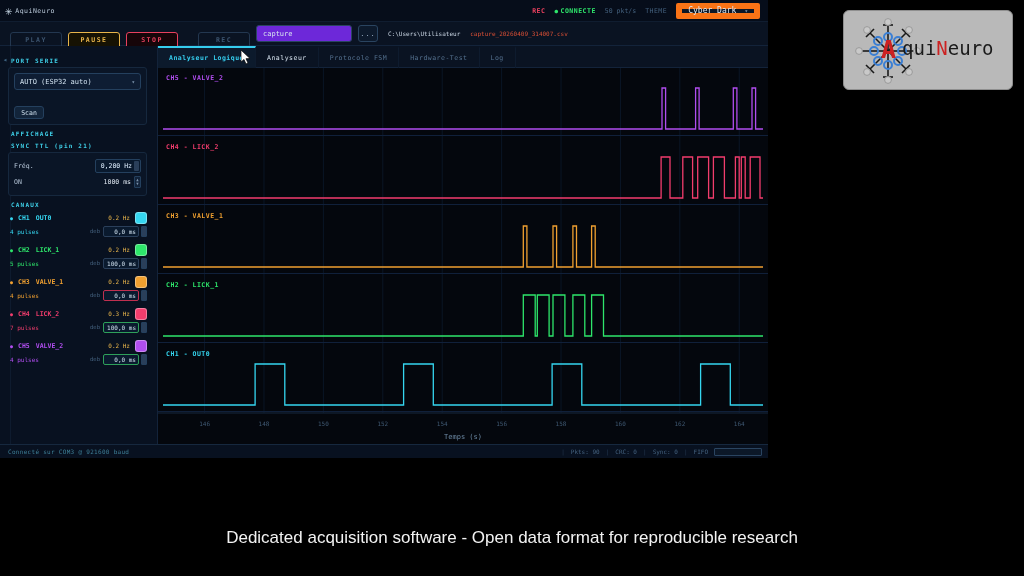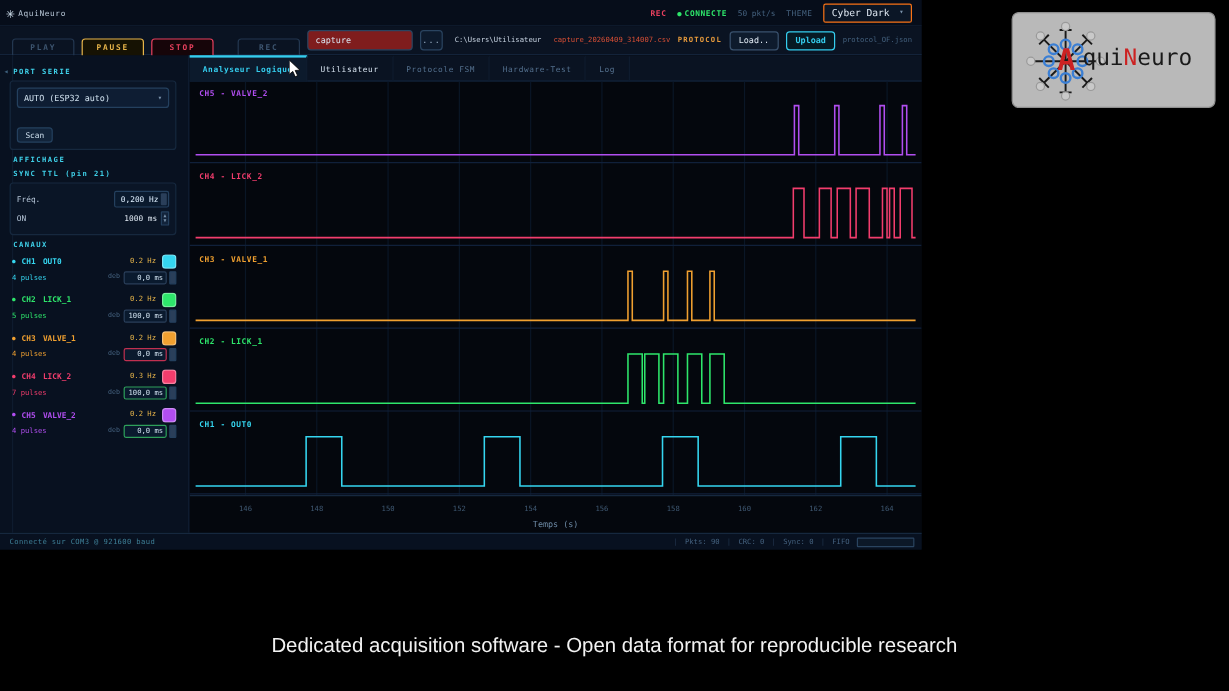--- a/index.html
+++ b/index.html
@@ -15,35 +15,35 @@
             border-bottom:1px solid #101d30; display:flex; align-items:center; }
   .brand { display:flex; align-items:center; gap:3px; padding-left:5px; }
   .brand-icon { color:#cfe0ee; font-size:12px; line-height:1; }
   .brand-name { color:#b9c8d8; font-size:6.5px; letter-spacing:.5px; }
   .top-right { margin-left:auto; display:flex; align-items:center; gap:9px; padding-right:8px; }
   .rec-lbl { color:#e8405e; font-size:6.5px; font-weight:bold; letter-spacing:.5px; }
   .conn { color:#2ee66b; font-size:6.5px; font-weight:bold; letter-spacing:.5px; }
   .conn .dot { font-size:6px; margin-right:2px; }
   .rate { color:#44617e; font-size:6.5px; }
   .theme-lbl { color:#44617e; font-size:6.5px; letter-spacing:.5px; }
-  .theme-select { display:flex; align-items:center; gap:8px; border:1px solid #f97316; background:#0b1626;
+  .theme-select { display:flex; align-items:center; gap:8px; border:6px solid #f97316; background:#0b1626;
                   color:#dfe8f2; font-size:8px; padding:2px 6px; border-radius:2px; height:16px; }
   .theme-select .car { color:#7b93ac; font-size:6px; }
 
   
   .transport { position:absolute; left:0; top:22px; width:768px; height:24px; background:#0a1322;
                border-bottom:1px solid #13233a; display:flex; align-items:center; gap:6px; padding:0 8px; }
   .tbtn { height:17px; min-width:52px; display:flex; align-items:center; justify-content:center;
           font-size:6.5px; font-weight:bold; letter-spacing:1.5px; border-radius:3px;
           border:1px solid #233750; color:#3d5570; background:transparent;margin-top:13px; }
   .tbtn.play { margin-left:2px; }
   .tbtn.pause { border-color:#e8b54a; color:#e8b54a; background:#161203; }
   .tbtn.stop { border-color:#e8405e; color:#e8405e; background:#160509; }
   .tbtn.rec { margin-left:14px; }
-  .capture-input { height:17px; width:96px; border:1px solid #2a4460; background:#7f1d1d; border-radius:3px;
+  .capture-input { height:17px; width:96px; border:1px solid #2a4460; background:#6d28d9; border-radius:3px;
                    color:#d8e4f0; font-size:7px; display:flex; align-items:center; padding-left:6px; }
   .more-btn { height:17px; width:20px; border:1px solid #2a4460; background:#0d1a2c; border-radius:3px;
               color:#9fb4ca; font-size:7px; display:flex; align-items:center; justify-content:center; letter-spacing:1px; }
   .path-txt { color:#c8d4e2; font-size:6px; margin-left:4px; }
   .file-txt { color:#d94f35; font-size:6px; margin-left:4px; }
   .proto-cluster { margin-left:auto; display:flex; align-items:center; gap:6px; }
   .proto-lbl { color:#e89b3c; font-size:6px; font-weight:bold; letter-spacing:1px; }
   .load-btn { height:16px; padding:0 7px; border:1px solid #3a526e; background:#0e1b2d; border-radius:3px;
               color:#dfe8f2; font-size:7px; display:flex; align-items:center; }
   .upload-btn { height:16px; padding:0 7px; border:1px solid #35cdee; background:#061a24; border-radius:3px;
@@ -150,26 +150,20 @@
 
     <div class="transport">
       <div class="tbtn play">PLAY</div>
       <div class="tbtn pause">PAUSE</div>
       <div class="tbtn stop">STOP</div>
       <div class="tbtn rec">REC</div>
       <div class="capture-input">capture</div>
       <div class="more-btn">...</div>
       <span class="path-txt">C:\Users\Utilisateur</span>
       <span class="file-txt">capture_20260409_314007.csv</span>
-      <div class="proto-cluster">
-        <span class="proto-lbl">PROTOCOL</span>
-        <div class="load-btn">Load..</div>
-        <div class="upload-btn">Upload</div>
-        <span class="proto-file">protocol_OF.json</span>
-      </div>
     </div>
 
     <div class="sidebar">
       <div class="collapse-strip">
         <span>◂</span>
       </div>
       <div class="side-content">
         <div class="side-header">PORT SERIE</div>
         <div class="panel">
           <div class="port-select">
@@ -279,21 +273,21 @@
        <span class="ch-spin"></span>
      </div>
    </div>
           </div>
       </div>
     </div>
 
     <div class="main">
       <div class="tabbar" id="tabbar">
           <div class="tab active">Analyseur Logique</div>
-          <div class="tab hover">Utilisateur</div>
+          <div class="tab hover">Analyseur</div>
           <div class="tab ">Protocole FSM</div>
           <div class="tab ">Hardware-Test</div>
           <div class="tab ">Log</div>
         </div>
       <div class="plot-wrap">
         <svg id="plot" width="610" height="376">
             <line x1="46.58415841584172" y1="0" x2="46.58415841584172" y2="345" stroke="#0a1626" stroke-width="1"></line>
             <line x1="105.99009900990107" y1="0" x2="105.99009900990107" y2="345" stroke="#0a1626" stroke-width="1"></line>
             <line x1="165.39603960396045" y1="0" x2="165.39603960396045" y2="345" stroke="#0a1626" stroke-width="1"></line>
             <line x1="224.8019801980198" y1="0" x2="224.8019801980198" y2="345" stroke="#0a1626" stroke-width="1"></line>

